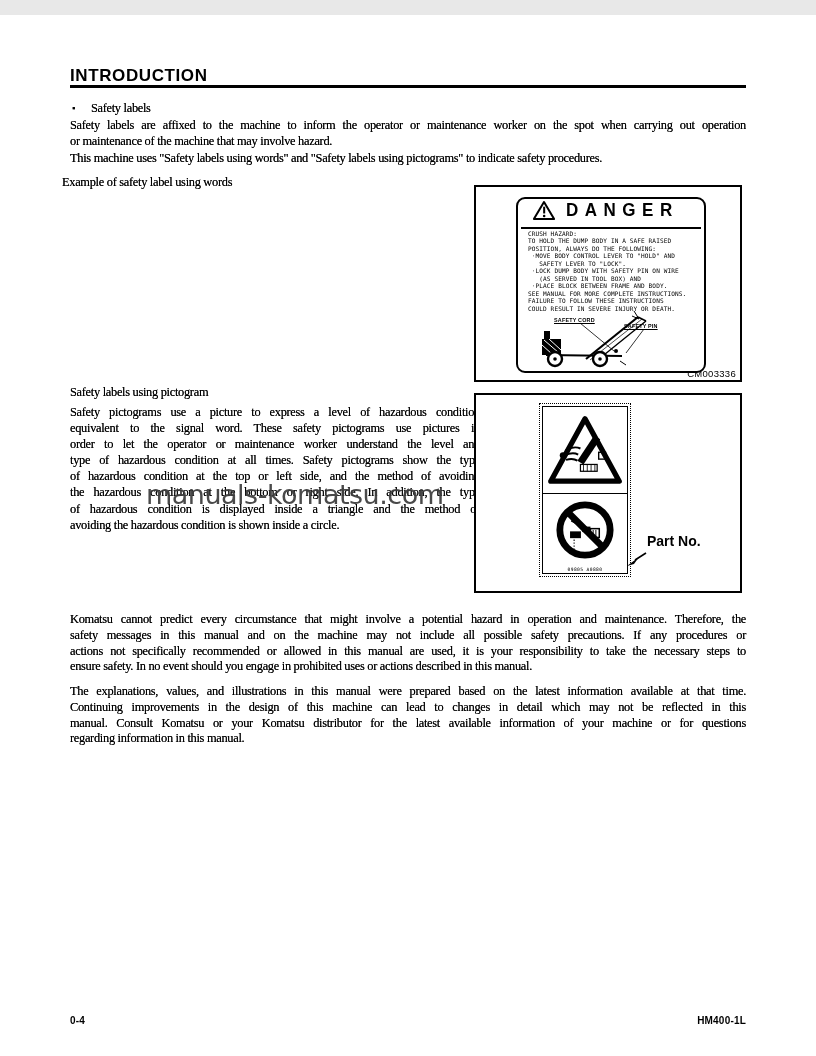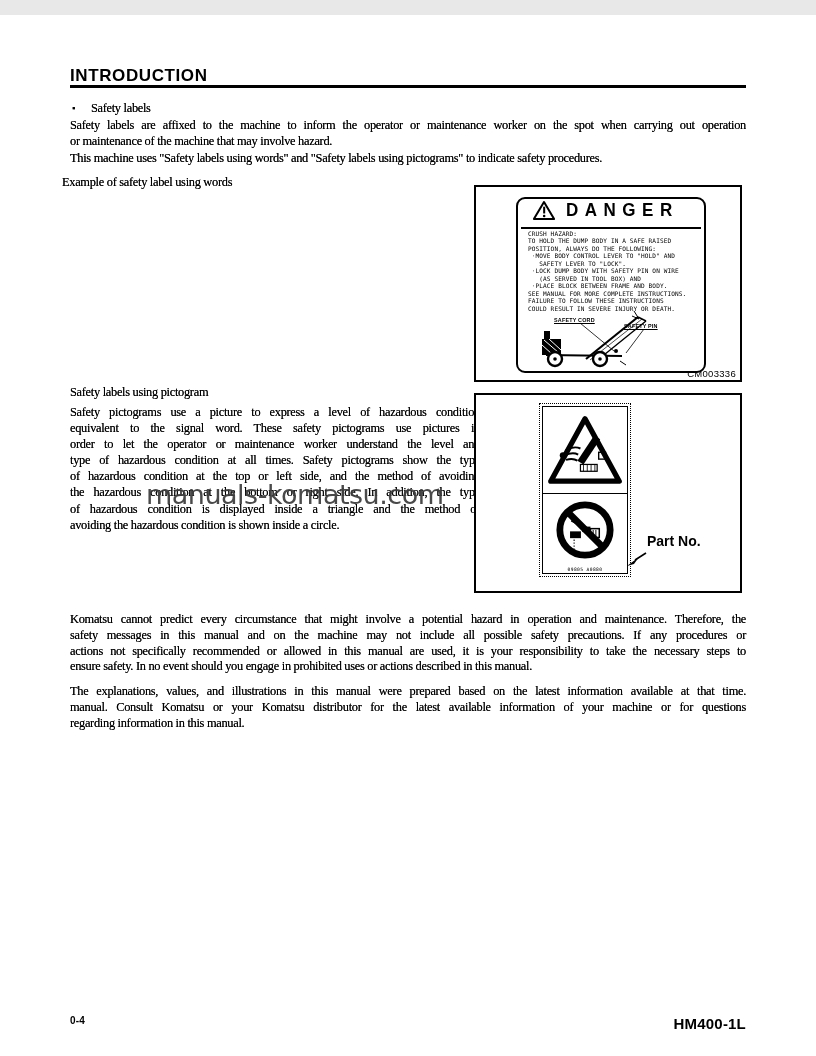--- a/index.html
+++ b/index.html
@@ -87,21 +87,21 @@
   .wm {
     left:146px; top:464px; z-index:6;
     font-family:"DejaVu Sans", sans-serif;
     font-size:27px; letter-spacing:-0.5px;
     color:#3d3d3d; opacity:0.93;
   }
 
   
   .foot { font-family:"Liberation Sans", sans-serif; top:1000px; }
   .foot.left  { left:70px;  font-size:10px; font-weight:bold; letter-spacing:0.2px; }
-  .foot.right { right:70px; font-size:15px; font-weight:bold; letter-spacing:0.2px; }
+  .foot.right { right:70px; font-size:10px; font-weight:bold; letter-spacing:0.2px; }
 
   svg { display:block; }
 </style>
 </head>
 <body>
 
 <div class="page">
 
   <div class="abs hdr">INTRODUCTION</div>
   <div class="abs hdr-rule"></div>
@@ -213,20 +213,21 @@
   <div class="abs wm">manuals-komatsu.com</div>
 
   <div class="abs bodytext jpara" style="left:70px; top:597px; width:676px;">
       <div>Komatsu cannot predict every circumstance that might involve a potential hazard in operation and maintenance. Therefore, the</div>
       <div>safety messages in this manual and on the machine may not include all possible safety precautions. If any procedures or</div>
       <div>actions not specifically recommended or allowed in this manual are used, it is your responsibility to take the necessary steps to</div>
       <div>ensure safety. In no event should you engage in prohibited uses or actions described in this manual.</div>
     </div>
   <div class="abs bodytext jpara" style="left:70px; top:669px; width:676px;">
       <div>The explanations, values, and illustrations in this manual were prepared based on the latest information available at that time.</div>
+      <div>Continuing improvements in the design of this machine can lead to changes in detail which may not be reflected in this</div>
       <div>manual. Consult Komatsu or your Komatsu distributor for the latest available information of your machine or for questions</div>
       <div>regarding information in this manual.</div>
     </div>
 
   <div class="abs foot left">0-4</div>
   <div class="abs foot right">HM400-1L</div>
 
 </div>
 
 </body></html>

